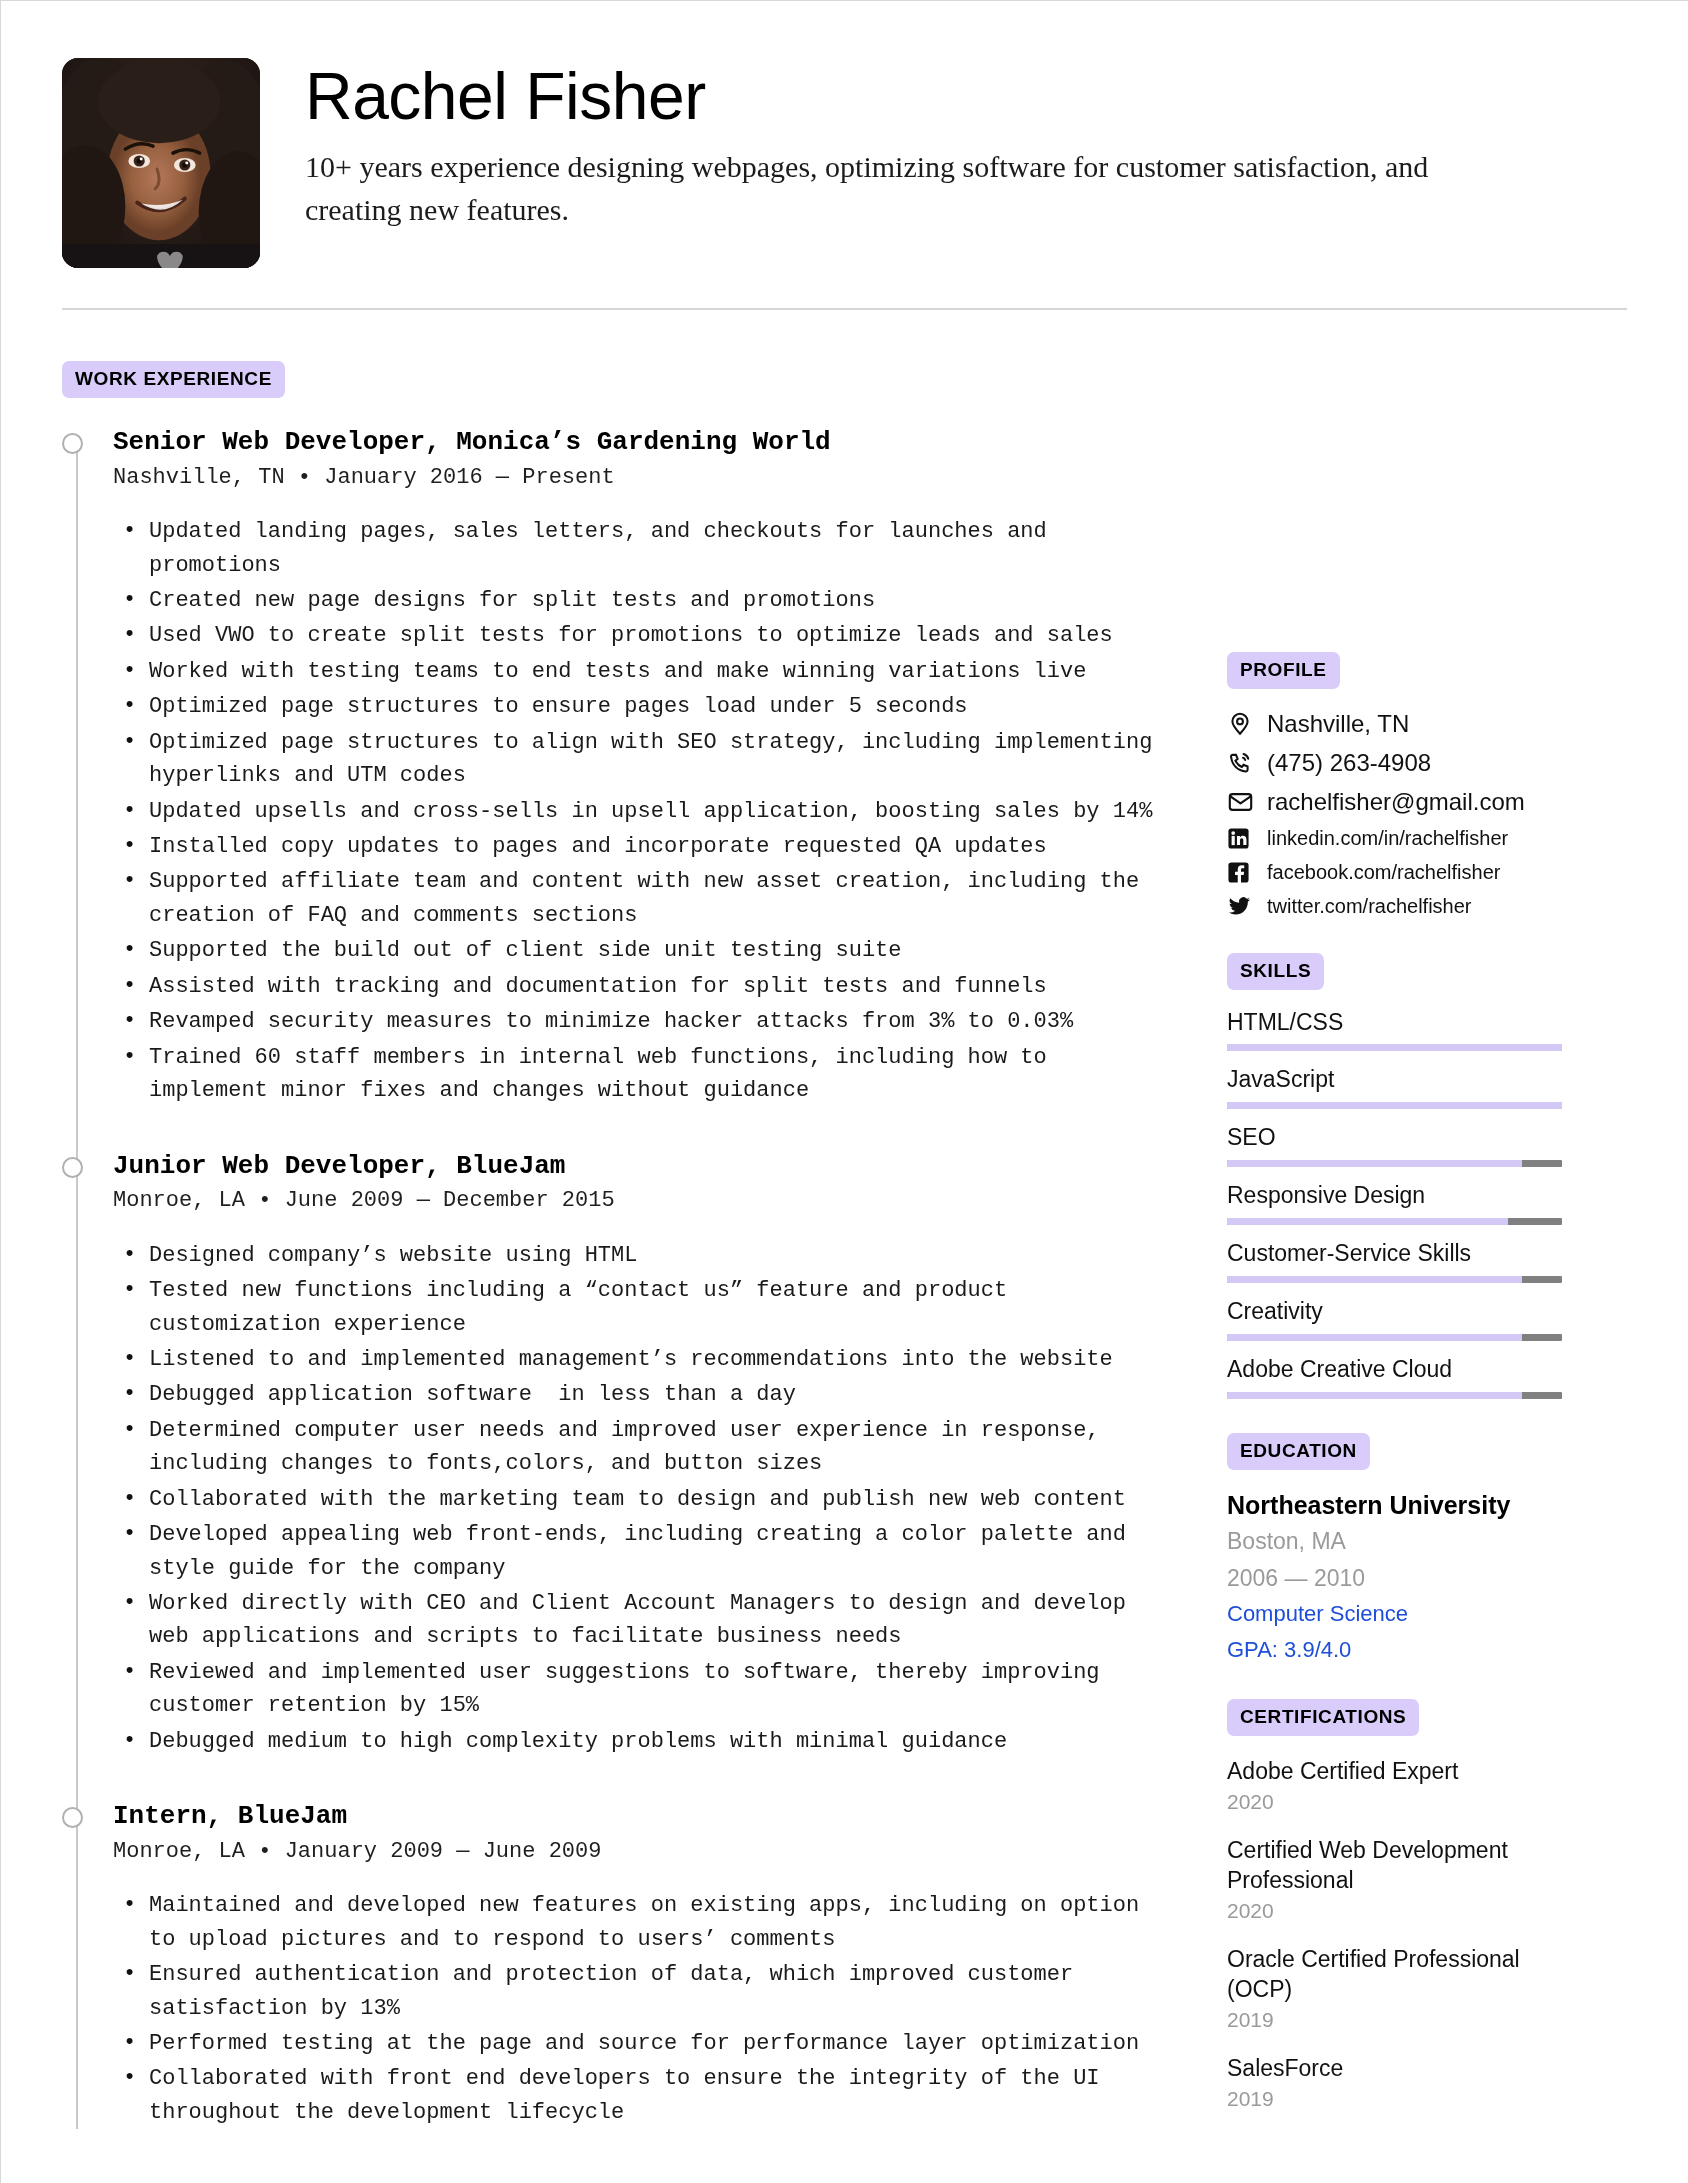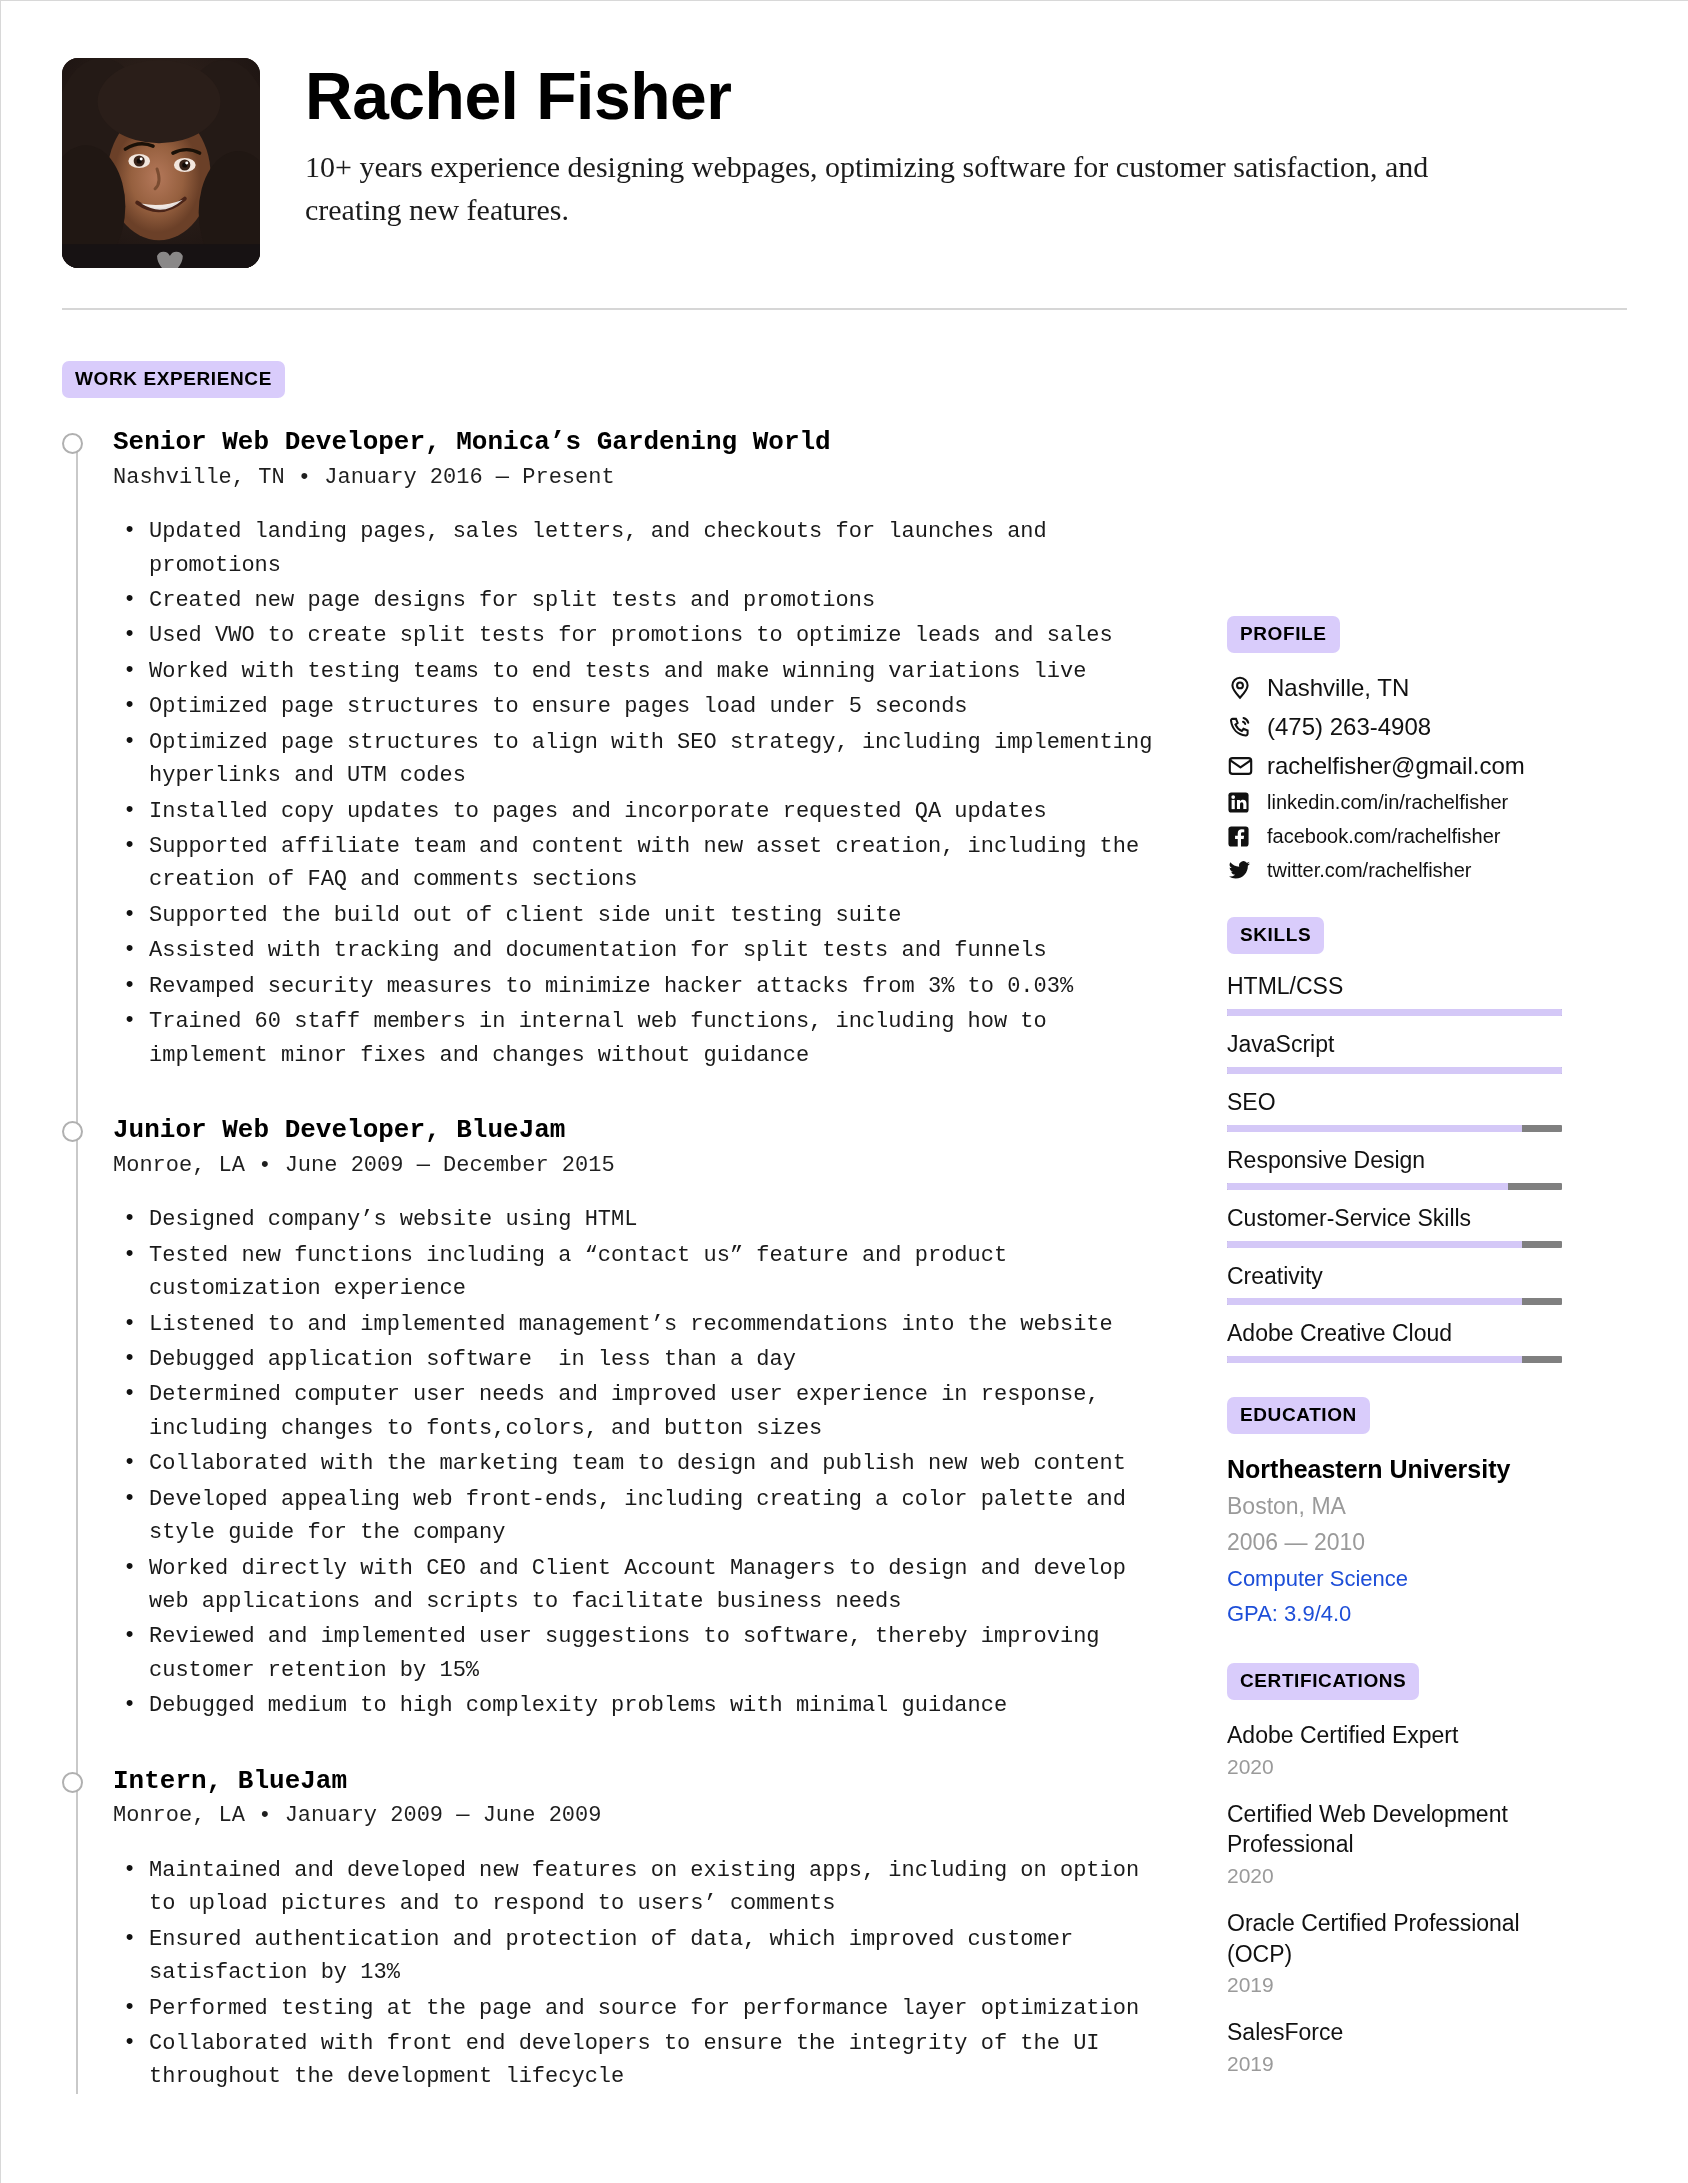--- a/index.html
+++ b/index.html
@@ -32,21 +32,21 @@
     overflow: hidden;
     position: relative;
     background: #2b1f1c;
   }
   .avatar svg { display: block; width: 100%; height: 100%; }
 
   .header-text { padding-left: 45px; padding-top: 4px; flex: 1 1 auto; }
   .name {
     font-size: 66px;
     line-height: 1.06;
-    font-weight: 700;
+    font-weight: 400;
     letter-spacing: -0.5px;
     color: #000000;
   }
   .tagline {
     margin-top: 14px;
     font-size: 30px;
     line-height: 1.42;
     color: #1c1c1c;
     max-width: 1148px;
     font-weight: 400;
@@ -275,20 +275,21 @@
             <span class="job-dot"></span>
             <div class="job-title">Senior Web Developer, Monica’s Gardening World</div>
             <div class="job-meta">Nashville, TN • January 2016 — Present</div>
             <ul class="bullets">
               <li>Updated landing pages, sales letters, and checkouts for launches and promotions</li>
               <li>Created new page designs for split tests and promotions</li>
               <li>Used VWO to create split tests for promotions to optimize leads and sales</li>
               <li>Worked with testing teams to end tests and make winning variations live</li>
               <li>Optimized page structures to ensure pages load under 5 seconds</li>
               <li>Optimized page structures to align with SEO strategy, including implementing hyperlinks and UTM codes</li>
+              <li>Updated upsells and cross-sells in upsell application, boosting sales by 14%</li>
               <li>Installed copy updates to pages and incorporate requested QA updates</li>
               <li>Supported affiliate team and content with new asset creation, including the creation of FAQ and comments sections</li>
               <li>Supported the build out of client side unit testing suite</li>
               <li>Assisted with tracking and documentation for split tests and funnels</li>
               <li>Revamped security measures to minimize hacker attacks from 3% to 0.03%</li>
               <li>Trained 60 staff members in internal web functions, including how to implement minor fixes and changes without guidance</li>
             </ul>
           </div>
           <div class="job">
             <span class="job-dot"></span>

